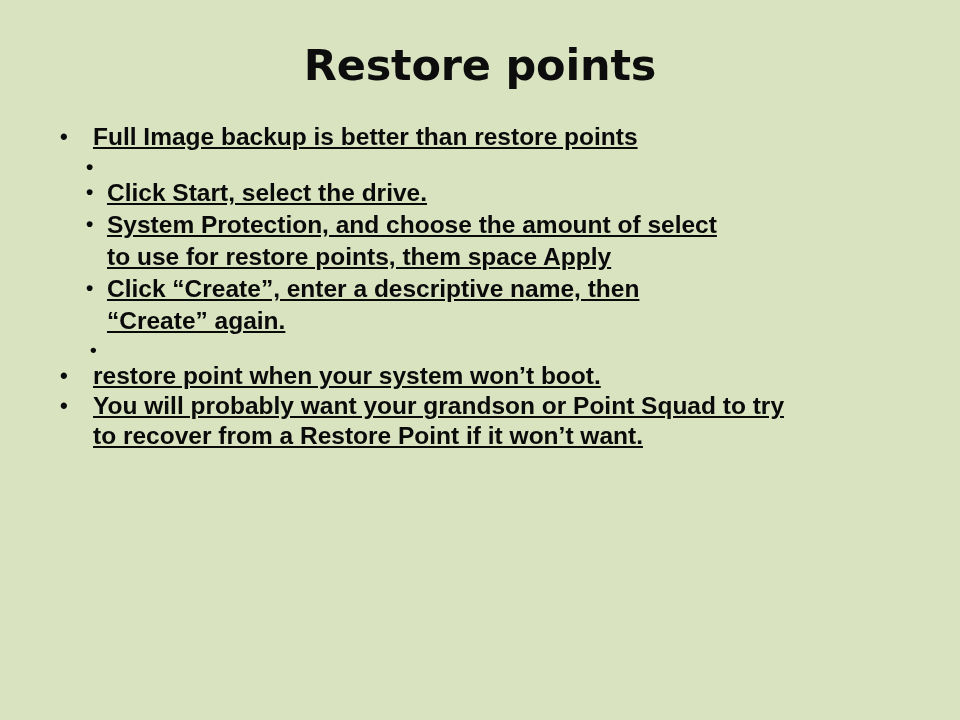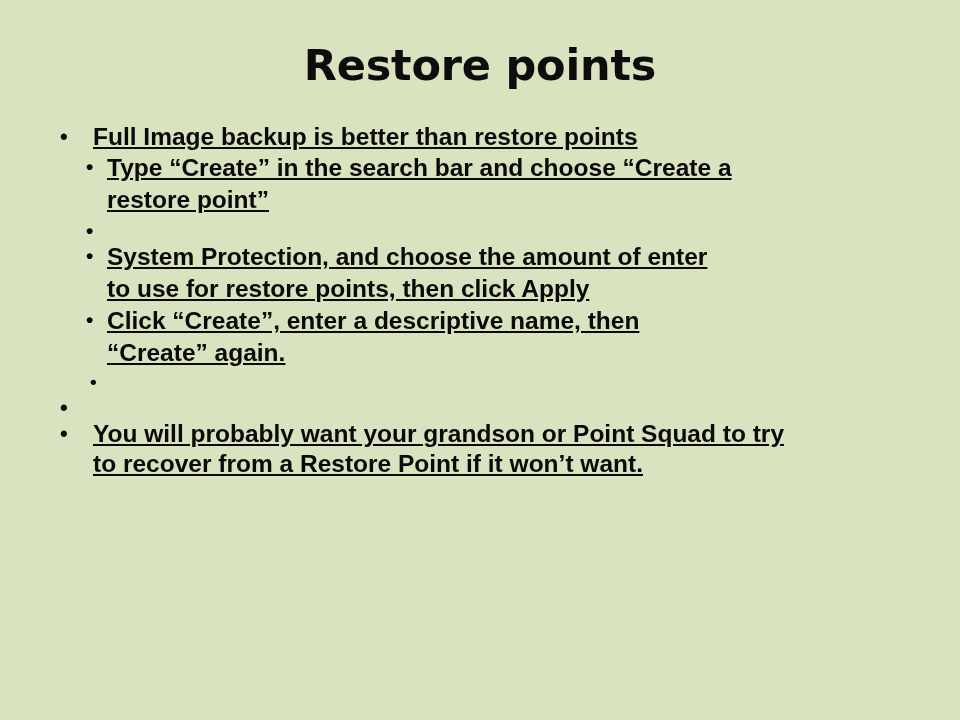--- a/index.html
+++ b/index.html
@@ -107,55 +107,55 @@
 
     <div class="bullet-row lvl1" style="color: rgb(10, 10, 10);">
       <span class="bullet-mark">•</span>
       <span class="bullet-body">
         <div class="bullet-line">Full Image backup is better than restore points</div>
       </span>
     </div>
 
     <div class="bullet-row lvl2" style="color: rgb(10, 10, 10);">
       <span class="bullet-mark">•</span>
+    </div>
+
+    <div class="bullet-row lvl2" style="color: rgb(10, 10, 10);">
+      <span class="bullet-mark">•</span>
       <span class="bullet-body">
-        <div class="bullet-line">Type “Create” in the search bar and choose “Create a</div>
-        <div class="bullet-line">restore point”</div>
+        <div class="bullet-line">Click Start, select the drive.</div>
       </span>
     </div>
 
     <div class="bullet-row lvl2" style="color: rgb(10, 10, 10);">
       <span class="bullet-mark">•</span>
-    </div>
-
-    <div class="bullet-row lvl2" style="color: rgb(10, 10, 10);">
-      <span class="bullet-mark">•</span>
       <span class="bullet-body">
-        <div class="bullet-line">System Protection, and choose the amount of enter</div>
-        <div class="bullet-line">to use for restore points, then click Apply</div>
+        <div class="bullet-line">System Protection, and choose the amount of select</div>
+        <div class="bullet-line">to use for restore points, them space Apply</div>
       </span>
     </div>
 
     <div class="bullet-row lvl2" style="color: rgb(10, 10, 10);">
       <span class="bullet-mark">•</span>
       <span class="bullet-body">
         <div class="bullet-line">Click “Create”, enter a descriptive name, then</div>
         <div class="bullet-line">“Create” again.</div>
       </span>
     </div>
 
     <div class="bullet-row lvl2-url" style="color: rgb(10, 10, 10);">
       <span class="bullet-mark">•</span>
     </div>
 
     <div class="gap-1"></div>
 
     <div class="bullet-row lvl1" style="color: rgb(10, 10, 10);">
       <span class="bullet-mark">•</span>
       <span class="bullet-body">
+        <div class="bullet-line">restore point when your system won’t boot.</div>
       </span>
     </div>
 
     <div class="bullet-row lvl1" style="color: rgb(10, 10, 10);">
       <span class="bullet-mark">•</span>
       <span class="bullet-body">
         <div class="bullet-line">You will probably want your grandson or Point Squad to try</div>
         <div class="bullet-line">to recover from a Restore Point if it won’t want.</div>
       </span>
     </div>

